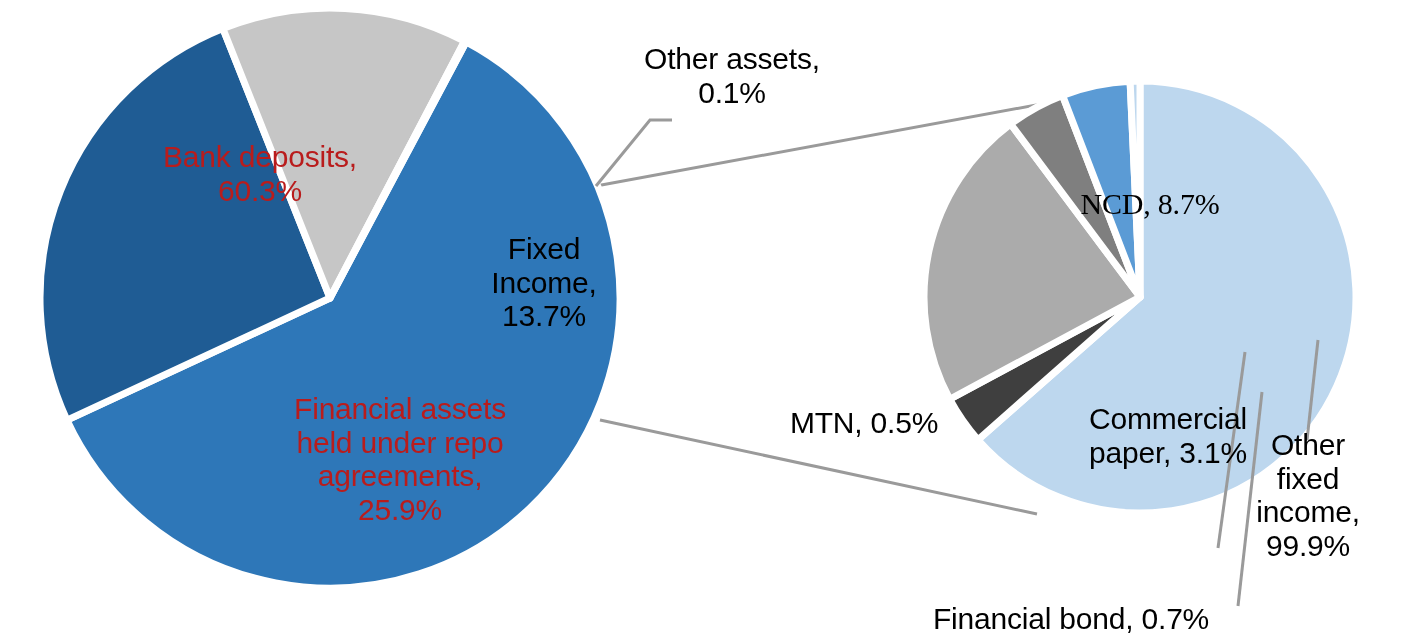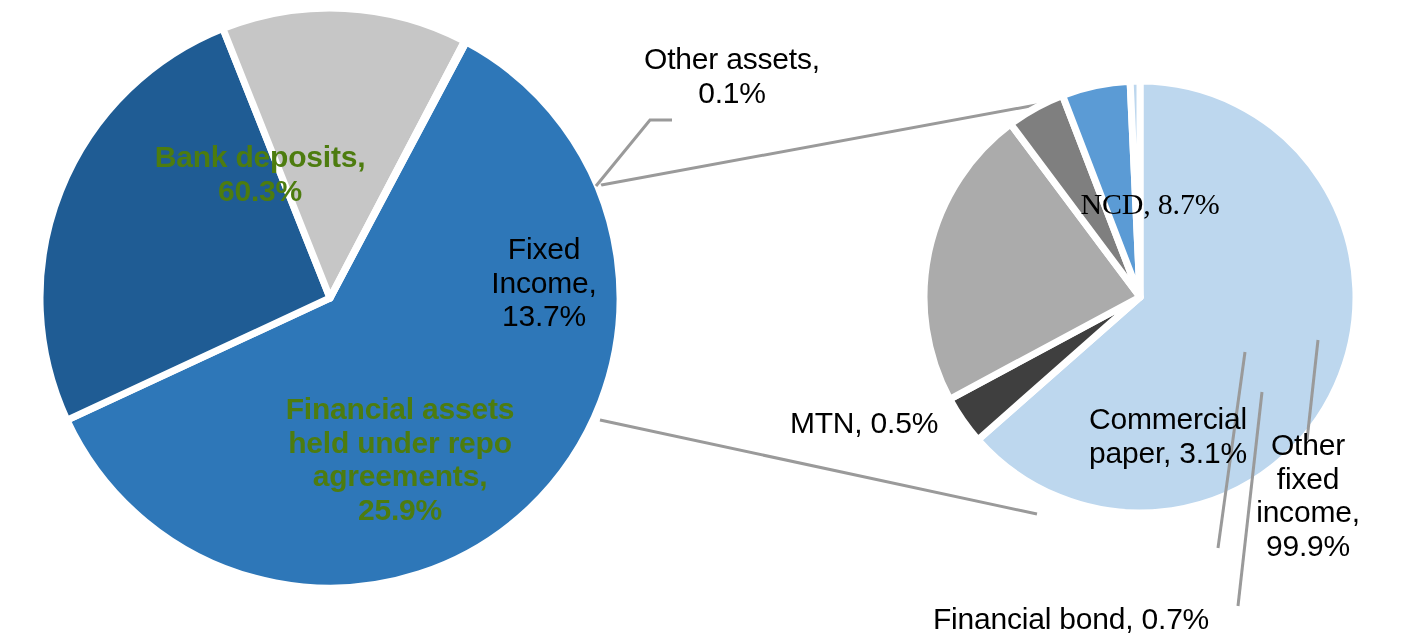--- a/index.html
+++ b/index.html
@@ -29,21 +29,21 @@
   .lbl {
     position: absolute;
     font-family: "Liberation Sans", sans-serif;
     font-size: 30px;
     line-height: 1.12;
     color: #000000;
     white-space: pre;
     text-align: center;
     letter-spacing: -0.2px;
   }
-  .lbl.white { color: #4d7c0f; font-weight: bold; }
+  .lbl.white { color: #b91c1c; }
   .lbl.center { transform: translateX(-50%); }
 </style>
 </head>
 <body>
 
 <div id="chart-root">
 
   <svg class="pie-canvas" viewBox="0 0 1404 644">
 
     <g>

